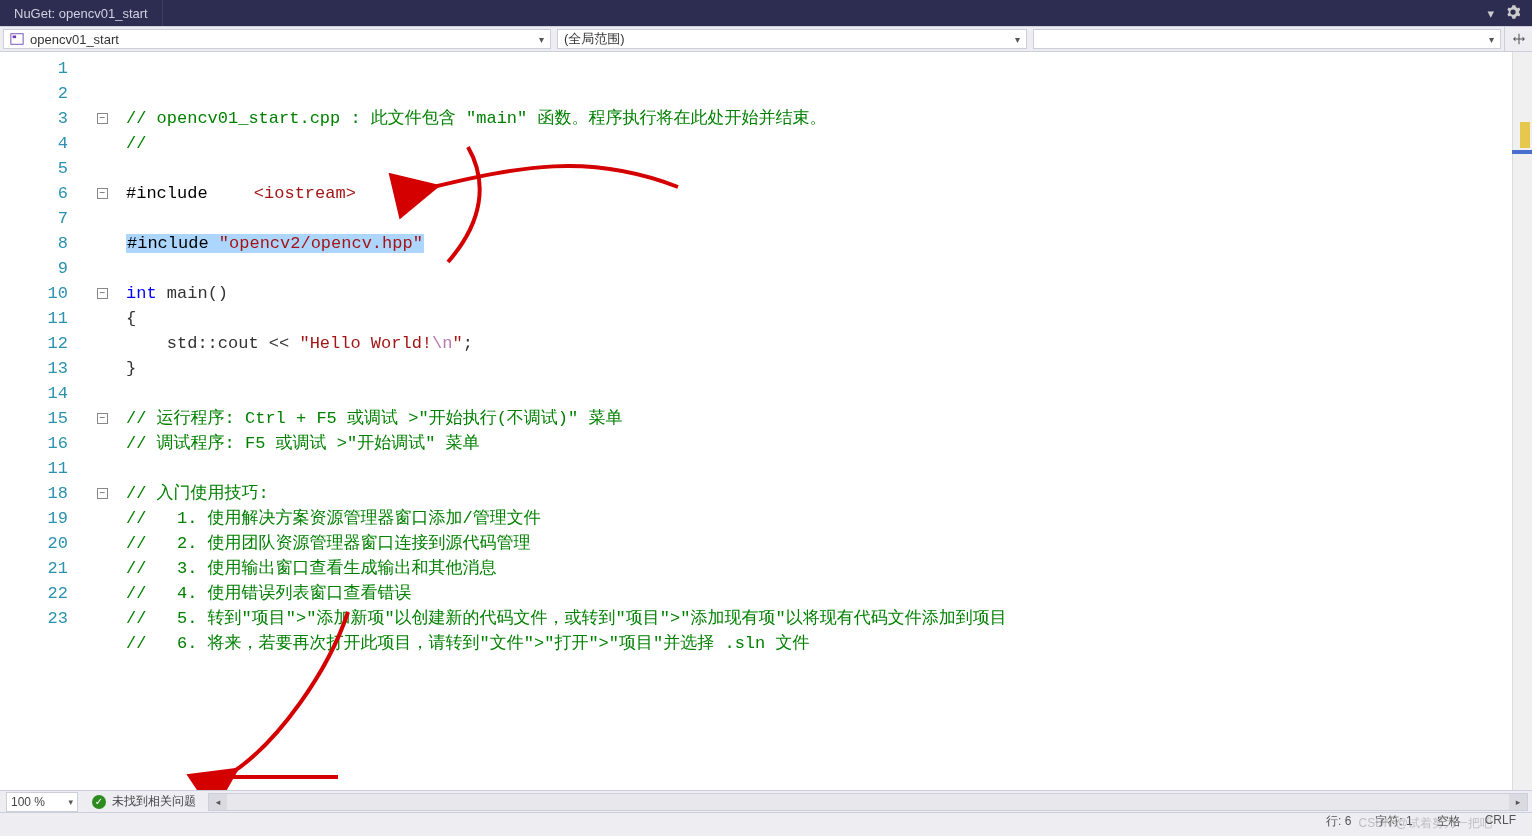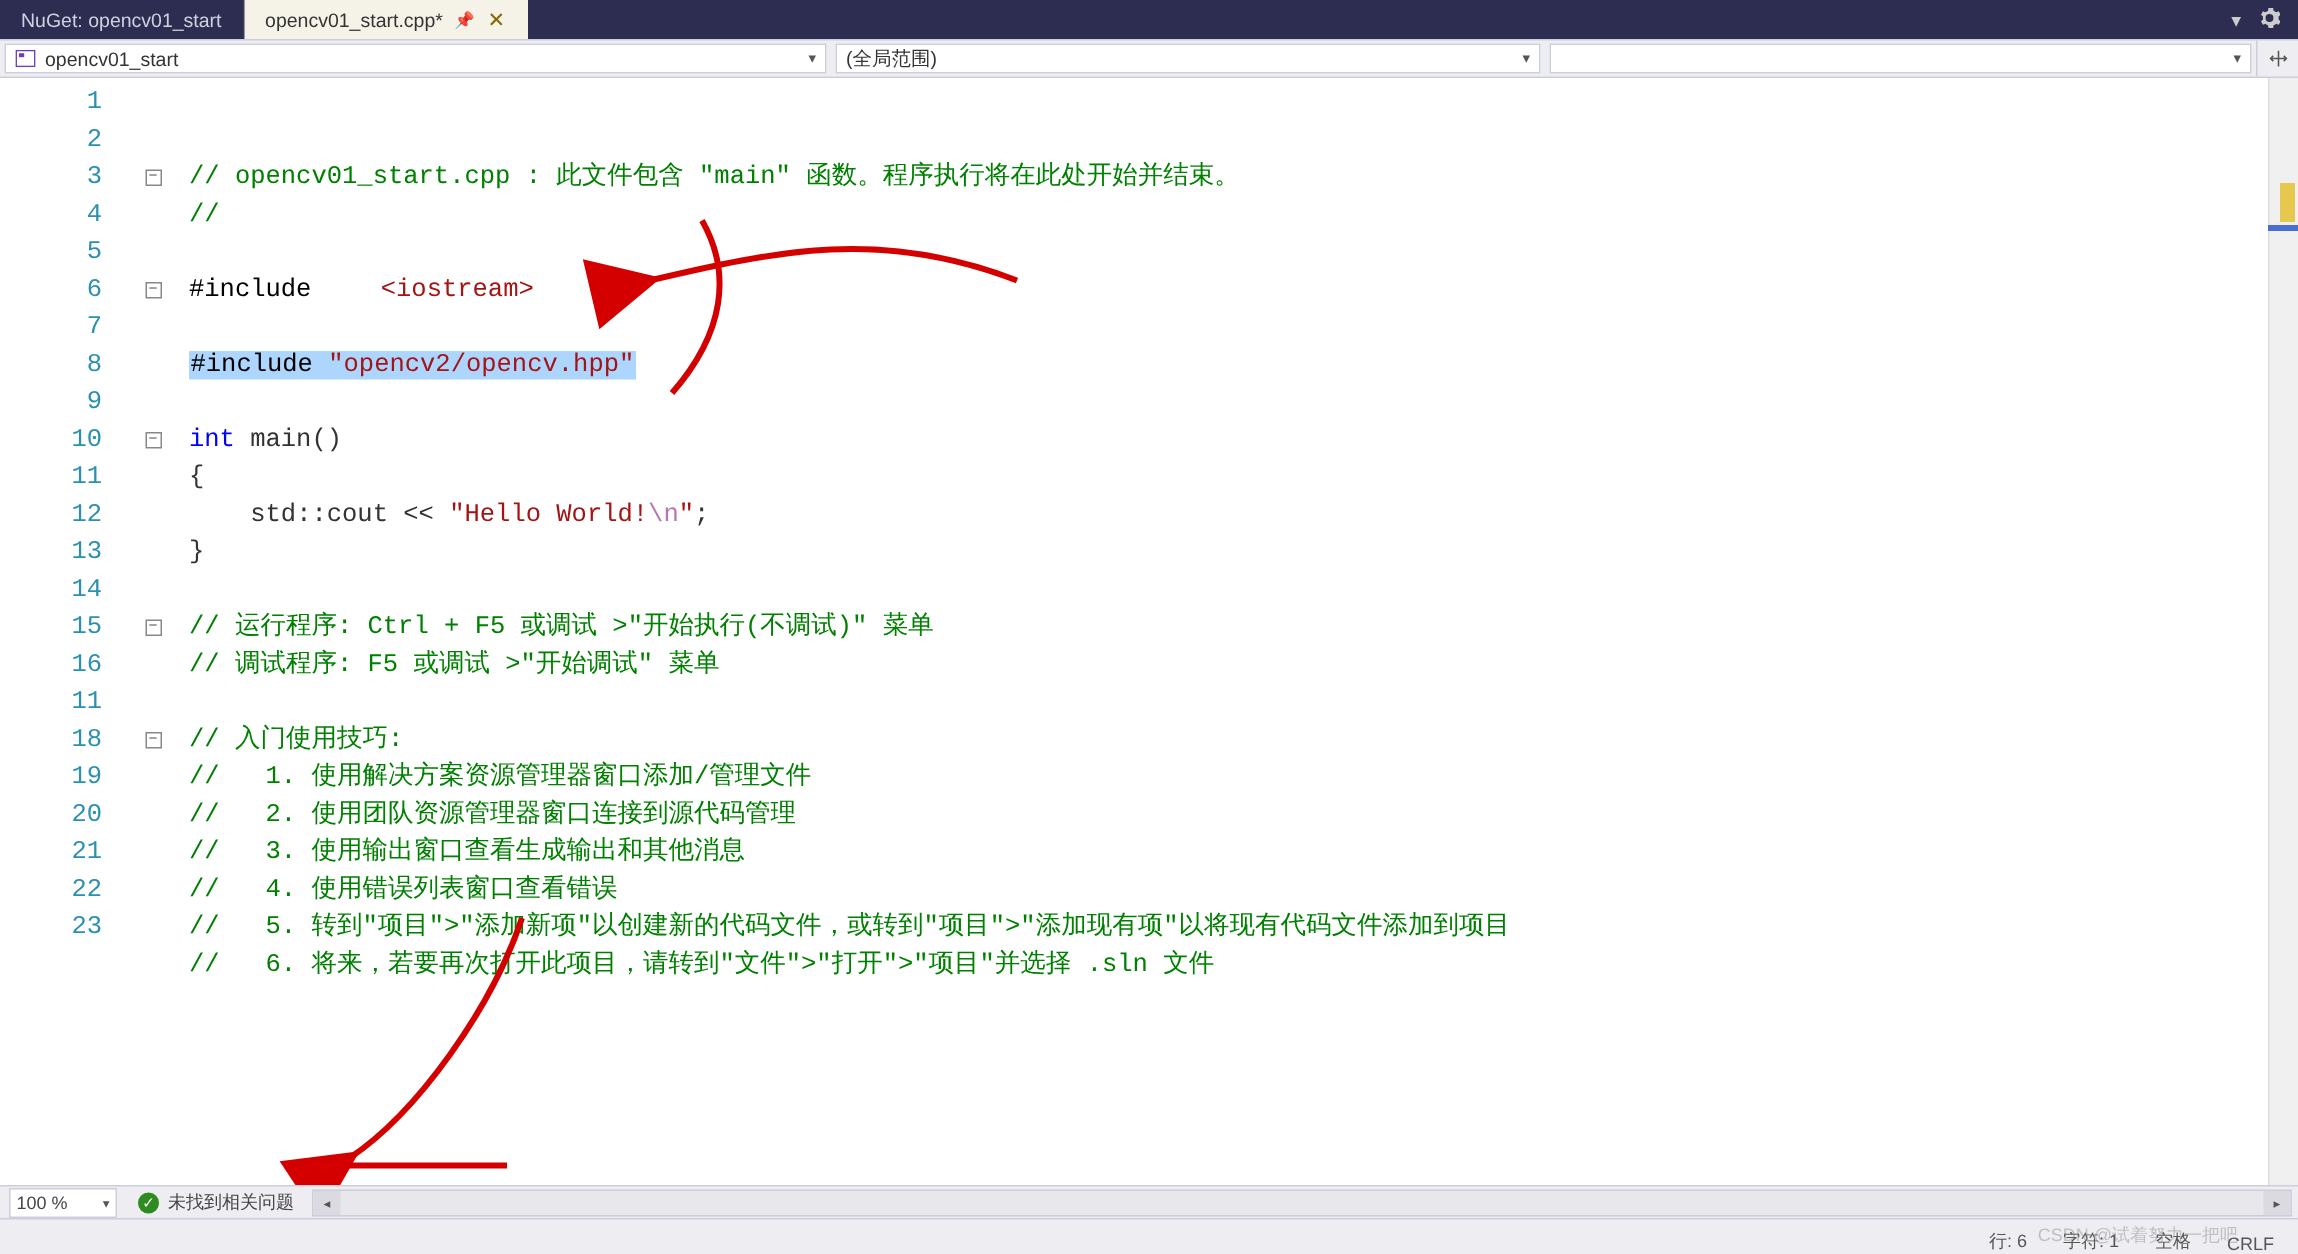--- a/index.html
+++ b/index.html
@@ -229,21 +229,21 @@
   font-size: 9px; color: #555;
 }
 .hscroll-btn.left { left: 0; }
 .hscroll-btn.right { right: 0; }
 
 .status-bar {
   height: 24px;
   background: #eeeef2;
   border-top: 1px solid #cccedb;
   display: flex;
-  align-items: flex-end;
+  align-items: flex-start;
   justify-content: flex-end;
   gap: 24px;
   padding: 0 16px;
   font-size: 12px;
   color: #555;
 }
 .watermark {
   position: absolute;
   right: 40px;
   bottom: 4px;
@@ -251,25 +251,20 @@
   font-size: 12px;
   pointer-events: none;
 }
 </style>
 </head>
 <body>
 
 <div class="tab-bar">
   <div class="tab">
     <span>NuGet: opencv01_start</span>
-  </div>
-  <div class="tab active">
-    <span>opencv01_start.cpp*</span>
-    <span class="pin">📌</span>
-    <span class="close">✕</span>
   </div>
   <div class="tab-bar-spacer"></div>
   <div class="tab-bar-right">
     <span style="color:#ccc;">▾</span>
     <span>
       <svg width="14" height="14" viewBox="0 0 16 16">
           <path fill="#ccc" d="M8 5a3 3 0 100 6 3 3 0 000-6zm7 3a7 7 0 01-.1 1.2l1.6 1.3-1.5 2.6-1.9-.7a6 6 0 01-2 1.2l-.3 2H7.2l-.3-2a6 6 0 01-2-1.2l-1.9.7-1.5-2.6 1.6-1.3A7 7 0 013 8a7 7 0 01.1-1.2L1.5 5.5 3 2.9l1.9.7a6 6 0 012-1.2l.3-2h3.6l.3 2a6 6 0 012 1.2l1.9-.7 1.5 2.6-1.6 1.3A7 7 0 0115 8z"></path>
         </svg>
     </span>
   </div>

